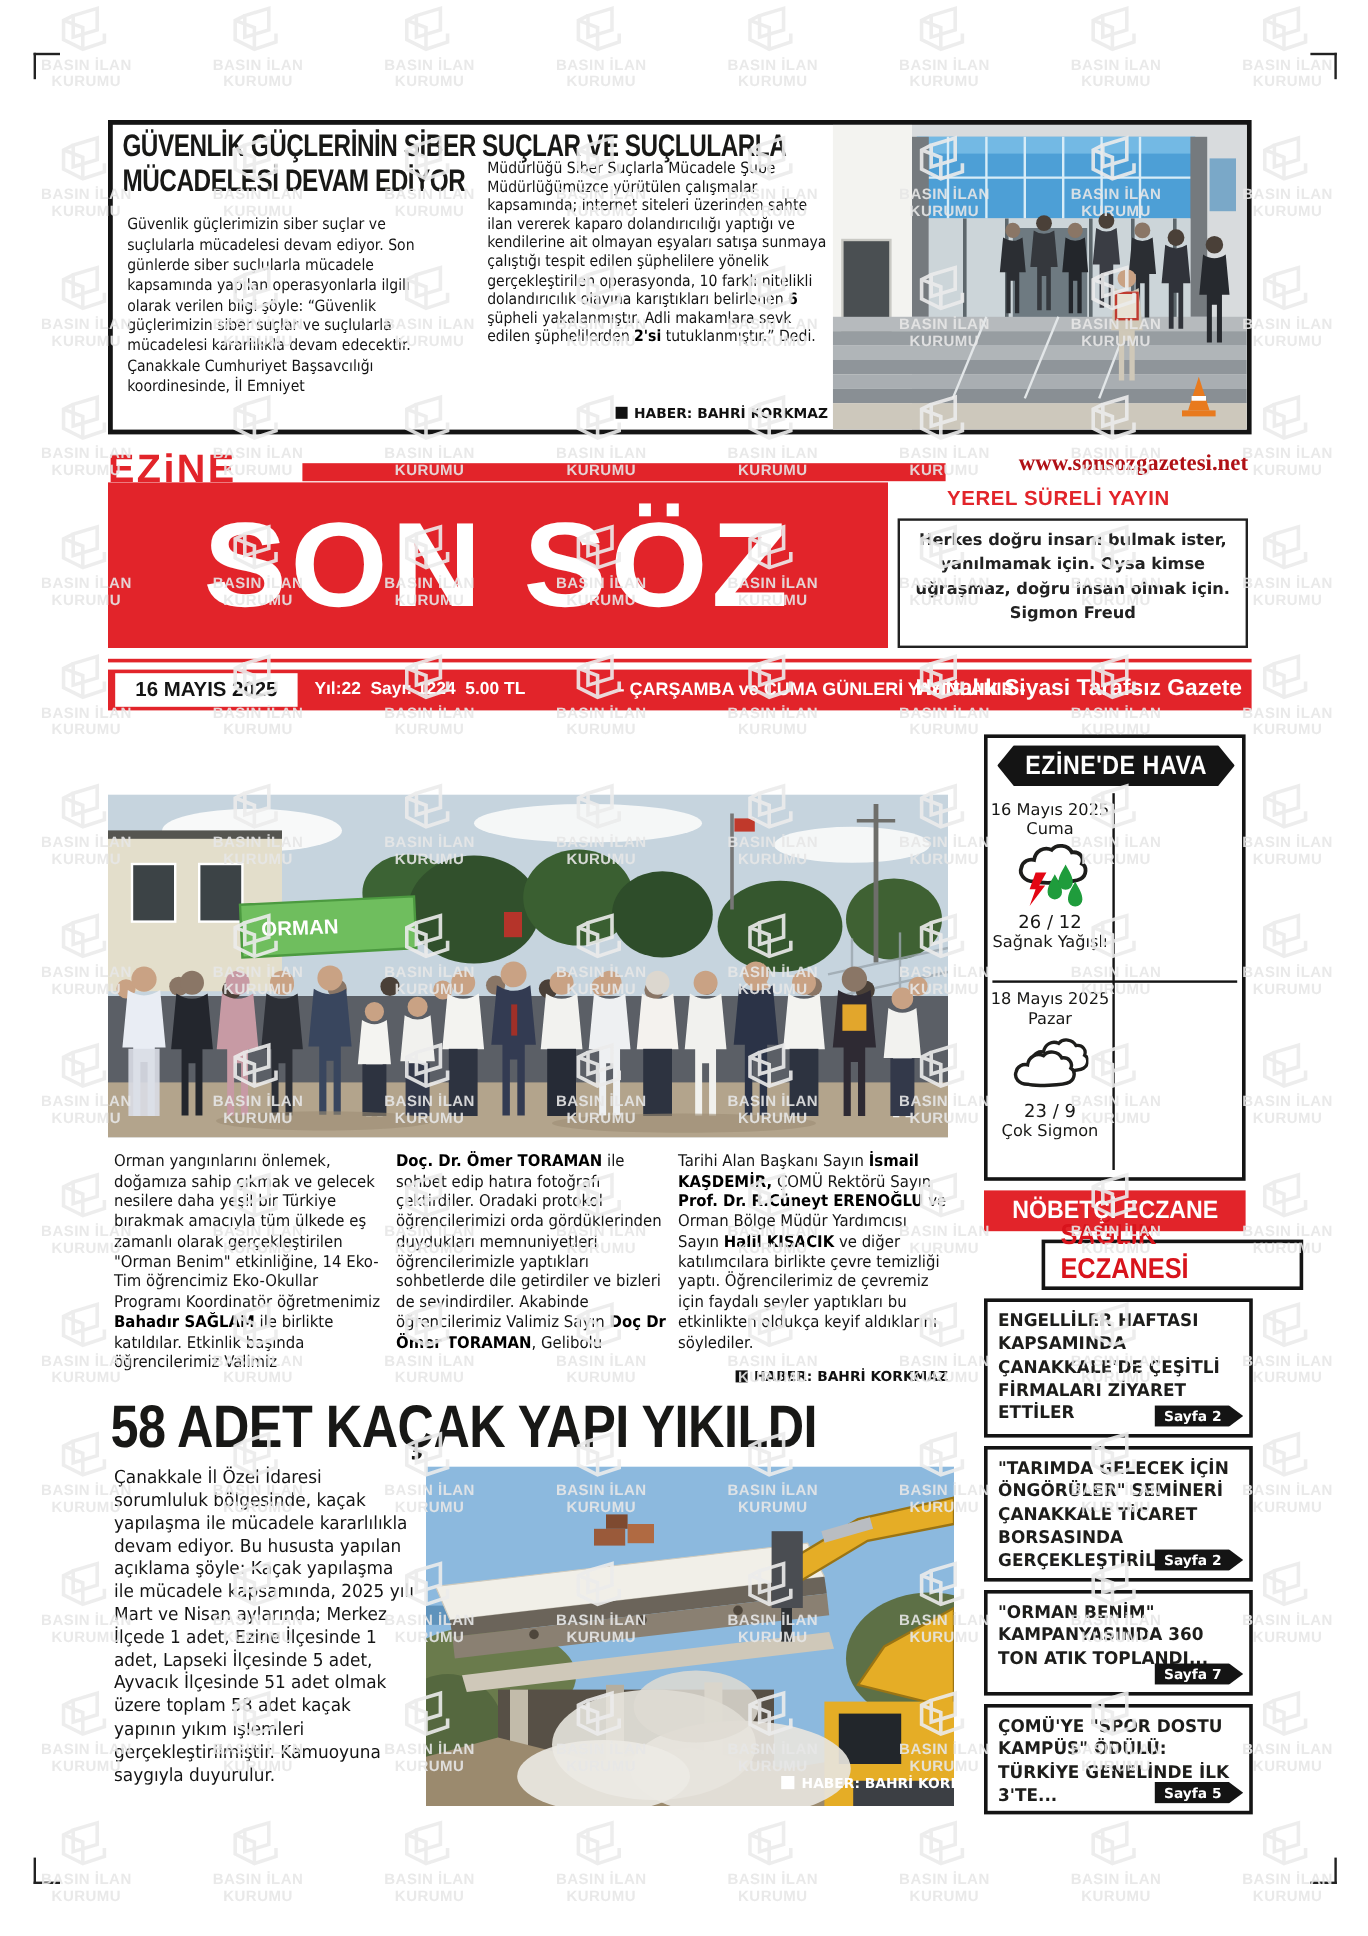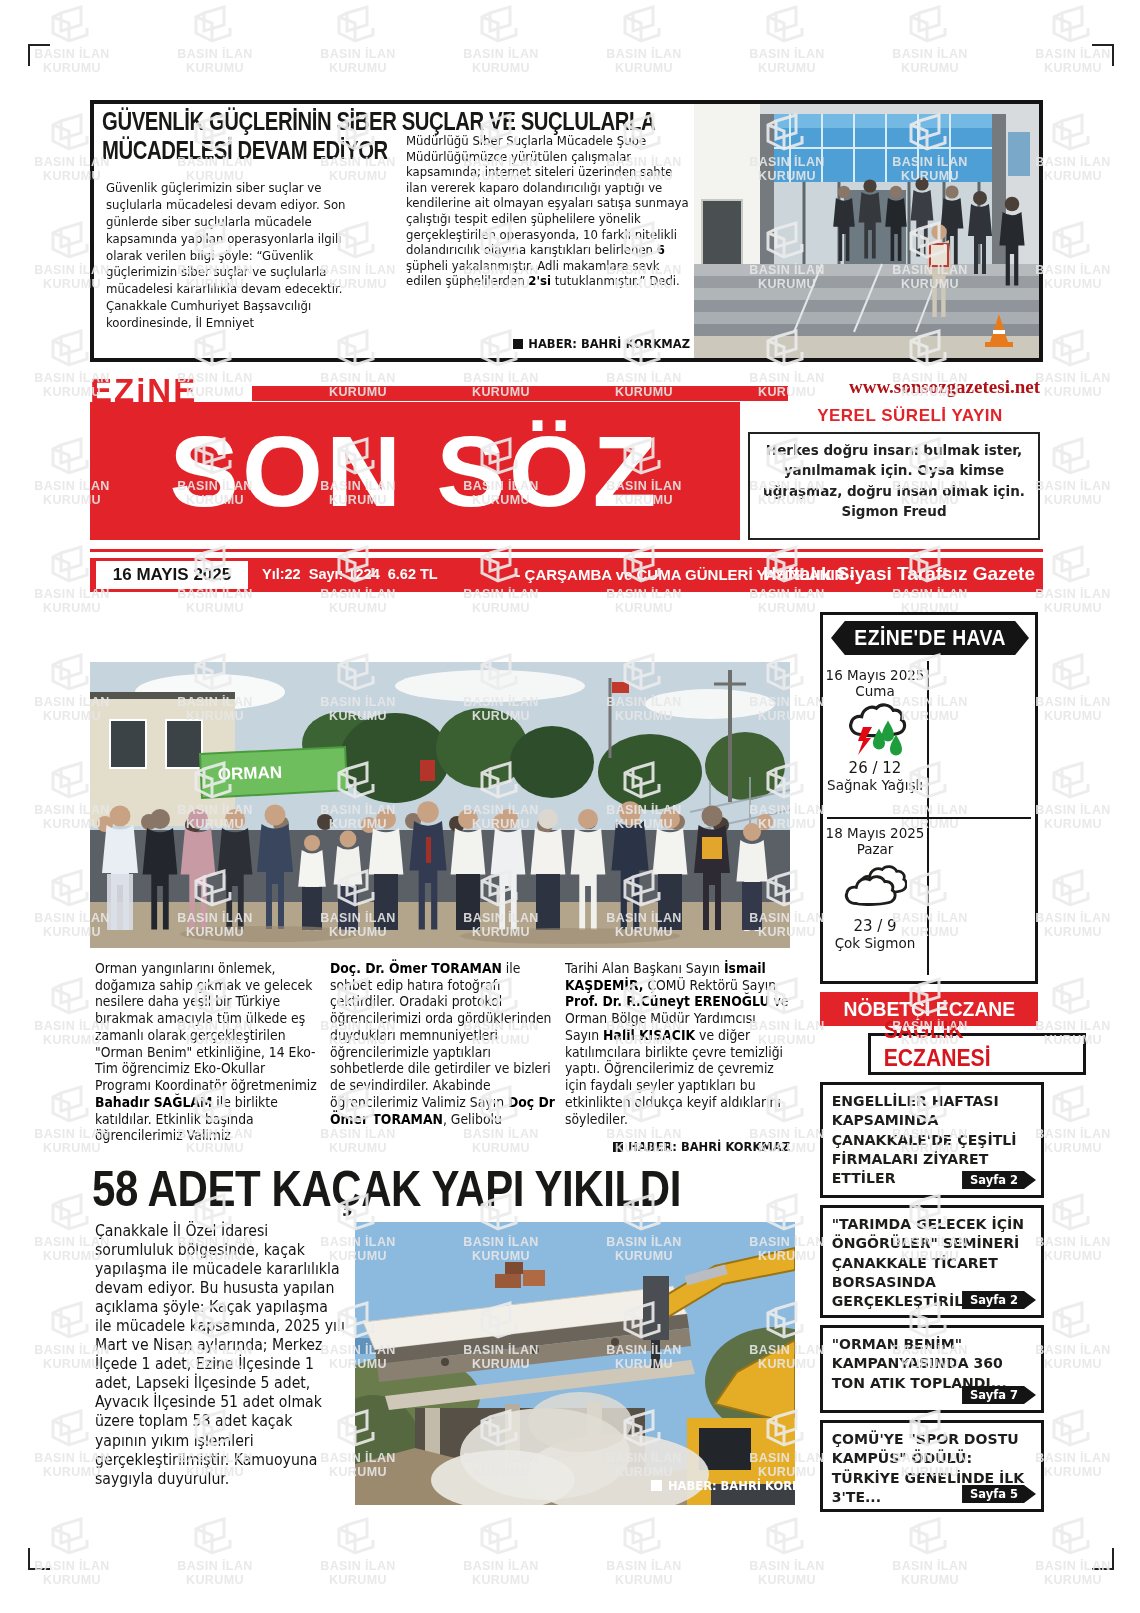--- a/index.html
+++ b/index.html
@@ -142,31 +142,31 @@
     </svg>
   </div>
 
   <div class="abs" style="left:90px;top:372px;font-family:'Liberation Sans',sans-serif;font-weight:bold;font-size:33px;color:#e2242a;letter-spacing:2px">EZiNE</div>
   <div class="abs red" style="left:252px;top:386px;width:536px;height:15px"></div>
   <div class="abs" style="left:795px;top:376px;width:245px;text-align:right;font-family:'Liberation Serif',serif;font-weight:bold;font-size:19px;color:#b01116">www.sonsozgazetesi.net</div>
 
   <div class="abs red" style="left:90px;top:402px;width:650px;height:138px;display:flex;align-items:center;justify-content:center">
     <span class="mast-title">SON SÖZ</span>
   </div>
-  <div class="abs" style="left:764px;top:406px;width:292px;text-align:center;font-family:'Liberation Sans',sans-serif;font-weight:bold;font-size:17px;color:#e2242a;letter-spacing:.5px">YEREL SÜRELİ YAYIN</div>
+  <div class="abs" style="left:736px;top:406px;width:292px;text-align:center;font-family:'Liberation Sans',sans-serif;font-weight:bold;font-size:17px;color:#e2242a;letter-spacing:.5px">YEREL SÜRELİ YAYIN</div>
   <div class="abs" style="left:748px;top:432px;width:270px;height:92px;border:2px solid #222;padding:6px 9px;text-align:center;font-weight:bold;font-size:13.5px;line-height:1.5;color:#222">
     <span>Herkes doğru insanı bulmak ister, yanılmamak için. Oysa kimse uğraşmaz, doğru insan olmak için.</span><br>
     <span>Sigmon Freud</span>
   </div>
 
   <div class="abs red" style="left:90px;top:549px;width:953px;height:3px"></div>
   <div class="abs red" style="left:90px;top:558px;width:953px;height:34px">
     <div class="abs" style="left:6px;top:3px;width:152px;height:28px;background:#fff;text-align:center;line-height:28px;font-weight:bold;font-size:17px;font-family:'Liberation Sans',sans-serif;color:#141414">16 MAYIS 2025</div>
     <div class="abs band-txt" style="left:172px;top:8px;font-size:14.5px">
-      <span>Yıl:22</span>&nbsp;&nbsp;<span>Sayı: 1224</span>&nbsp;&nbsp;<span>6.62 TL</span>
+      <span>Yıl:22</span>&nbsp;&nbsp;<span>Sayı: 1224</span>&nbsp;&nbsp;<span>5.00 TL</span>
     </div>
     <div class="abs band-txt" style="left:400px;top:8px;width:390px;text-align:center;font-size:15px">- ÇARŞAMBA  ve CUMA GÜNLERİ YAYINLANIR -</div>
     <div class="abs band-txt" style="right:8px;top:5px;font-size:19px">Haftalık Siyasi Tarafsız Gazete</div>
   </div>
 
 
   <svg class="abs" style="left:90px;top:662px" width="700" height="286" viewBox="0 0 700 286">
     <rect width="700" height="286" fill="#c6d4de"></rect>
     <ellipse cx="120" cy="30" rx="75" ry="18" fill="#fdfdfc" opacity=".9"></ellipse>
     <ellipse cx="400" cy="24" rx="95" ry="16" fill="#fdfdfc" opacity=".85"></ellipse>

